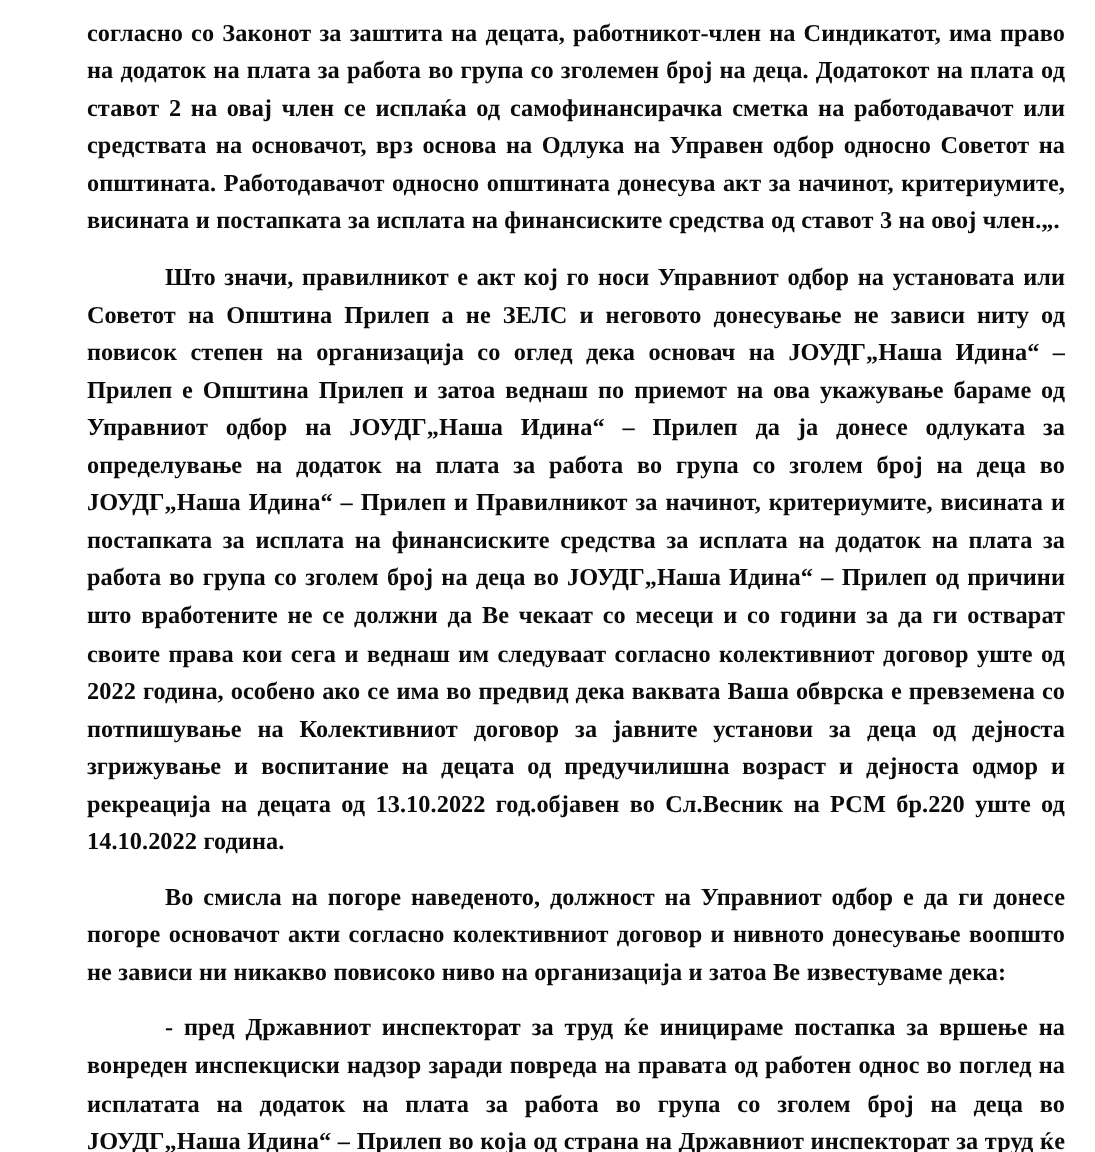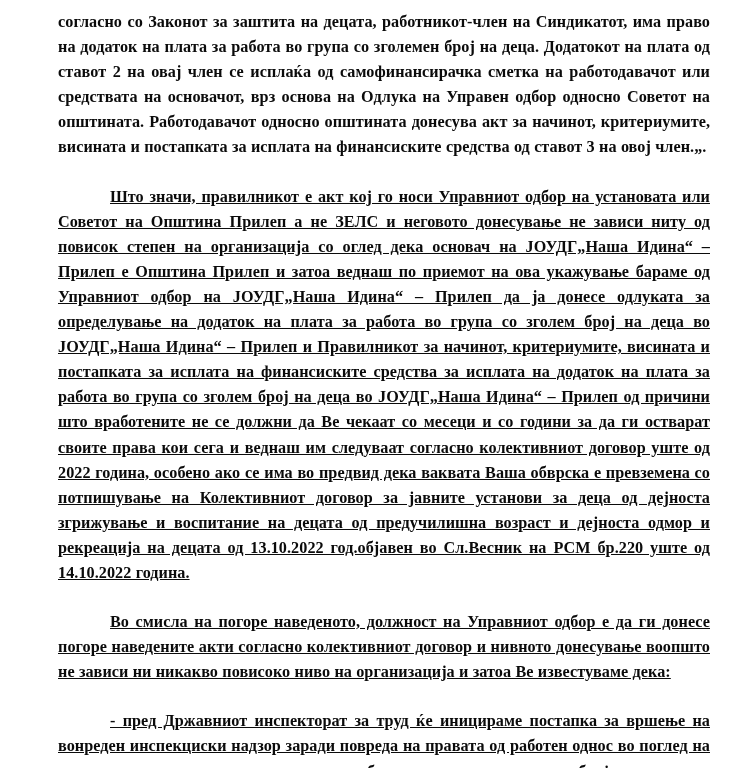--- a/index.html
+++ b/index.html
@@ -33,32 +33,31 @@
     text-justify: inter-word;
     letter-spacing: 0.05px;
     word-spacing: 0.2px;
     font-weight: 600;
     -webkit-font-smoothing: antialiased;
   }
   p.indent {
     text-indent: 52px;
   }
   p.gap-md {
-    margin-top: 24px;
-    text-decoration: underline;
+    margin-top: 12px;
   }
 </style>
 </head>
 <body>
 
 <div class="page">
   <div class="doc-body">
 
     <p class="para">согласно со Законот за заштита на децата, работникот-член на Синдикатот, има право на додаток на плата за работа во група со зголемен број на деца.  Додатокот на плата од ставот 2 на оваj член се исплаќа од самофинансирачка сметка на работодавачот или средствата на основачот, врз основа на Одлука на Управен одбор односно Советот на општината.  Работодавачот односно општината донесува акт за начинот, критериумите, висината и постапката за исплата на финансиските средства од ставот 3 на овој член.„.</p>
 
     <p class="para indent gap-md">Што значи, правилникот е акт кој го носи Управниот одбор на установата или Советот на Општина Прилеп а не ЗЕЛС и неговото донесување не зависи ниту од повисок степен на организација со оглед дека основач на ЈОУДГ„Наша Идина“ – Прилеп е Општина Прилеп и затоа веднаш по приемот на ова укажување бараме од Управниот одбор на ЈОУДГ„Наша Идина“ – Прилеп да ja донесе одлуката за определување на додаток на плата за работа во група со зголем број на деца во ЈОУДГ„Наша Идина“ – Прилеп и Правилникот за начинот, критериумите, висината и постапката за исплата на финансиските средства за исплата на додаток на  плата за работа во група со зголем број на деца во ЈОУДГ„Наша Идина“ – Прилеп од причини што вработените не се должни да Ве чекаат со месеци и со години за да ги остварат своите права кои сега и веднаш им следуваат согласно колективниот договор уште од 2022 година, особено ако се има во предвид дека ваквата Ваша обврска е превземена со потпишување на Колективниот договор за јавните установи за деца од дејноста згрижување и воспитание на децата од предучилишна возраст и дејноста одмор и рекреација на децата од 13.10.2022 год.објавен во Сл.Весник на РСМ бр.220 уште од 14.10.2022 година.</p>
 
-    <p class="para indent gap-md">Во смисла на погоре наведеното, должност на Управниот одбор е да ги донесе погоре наведените акти согласно колективниот договор и нивното донесување воопшто не зависи ни никакво повисоко ниво на организација и затоа Ве известуваме дека:</p>
+    <p class="para indent gap-md">Во смисла на погоре наведеното, должност на Управниот одбор е да ги донесе погоре основачот акти согласно колективниот договор и нивното донесување воопшто не зависи ни никакво повисоко ниво на организација и затоа Ве известуваме дека:</p>
 
     <p class="para indent gap-md">-    пред Државниот инспекторат за труд ќе иницираме постапка за вршење на вонреден инспекциски надзор заради повреда на правата од работен однос во поглед на исплатата на додаток на плата за работа во група со зголем број на деца во ЈОУДГ„Наша Идина“ – Прилеп во која од страна на Државниот инспекторат за труд ќе се донесе соодветно решение со задолжение да ги донесете предметните акти во одреден временски рок, и</p>
 
   </div>
 </div>
 
 </body></html>

